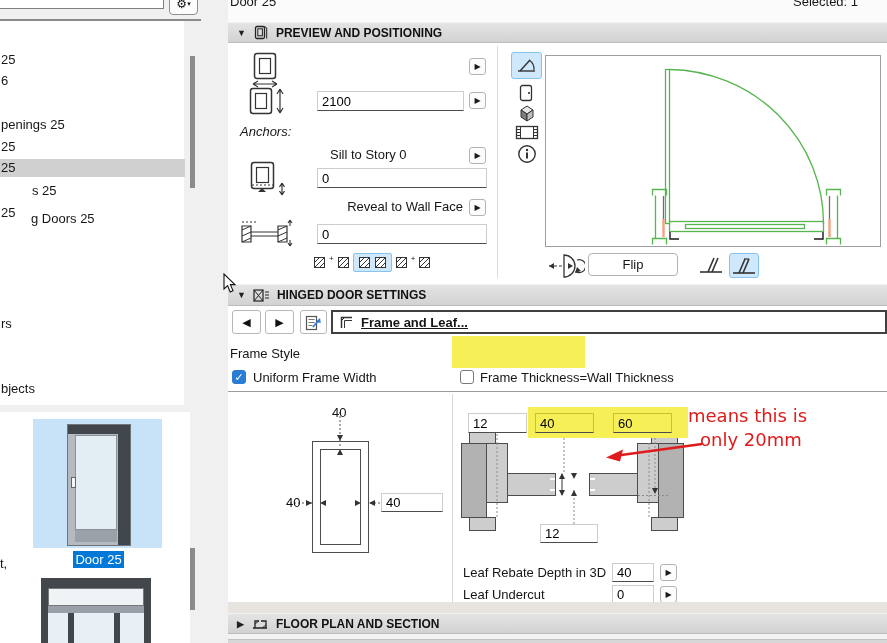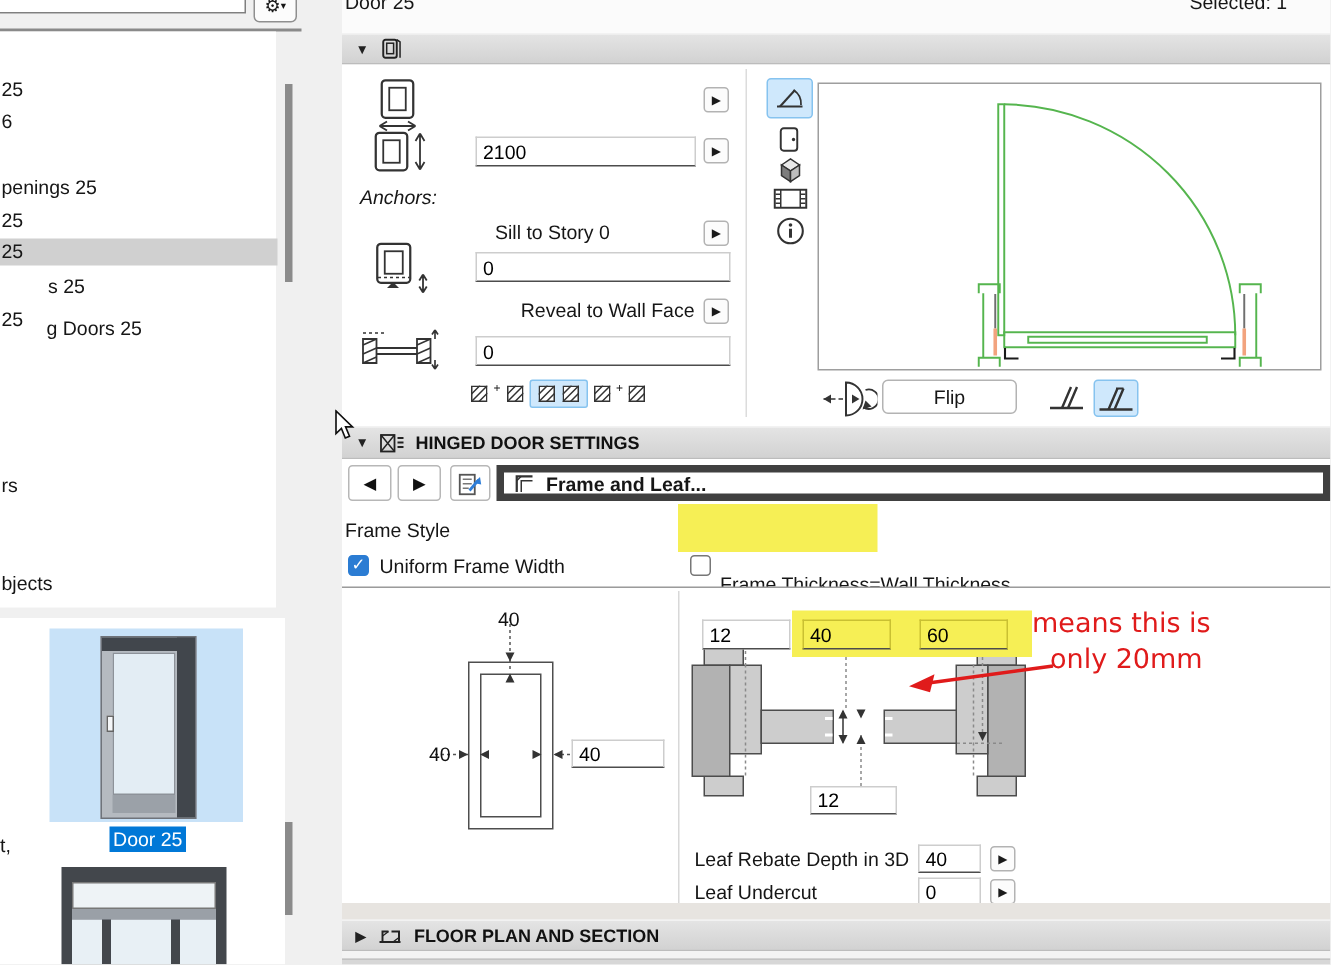--- a/index.html
+++ b/index.html
@@ -94,20 +94,21 @@
 
   <div class="hdrbar" style="top:22px;">
     <span class="tri">▼</span>
     <span>
       <svg width="16" height="15">
           <rect x="2.5" y="1.5" width="9" height="12" rx="1.5" fill="none" stroke="#222" stroke-width="1.3"></rect>
           <rect x="4.8" y="3.8" width="4.6" height="7" fill="none" stroke="#222" stroke-width="1"></rect>
           <path d="M11.5,1.5 l2.2,1.4 v10.6" fill="none" stroke="#222" stroke-width="1"></path>
         </svg>
     </span>
+    <span>PREVIEW AND POSITIONING</span>
   </div>
 
   <div class="abs white" style="left:228px;top:43px;width:659px;height:241px;"></div>
   <div class="abs" style="left:497px;top:46px;width:1px;height:232px;background:#dcdcdc;"></div>
 
   <span class="abs" style="left:247px;top:52px;">
     <svg width="38" height="36">
         <rect x="7.5" y="1.5" width="21" height="25" rx="2.5" fill="none" stroke="#333" stroke-width="1.5"></rect>
         <rect x="12.5" y="6.5" width="11" height="15" fill="none" stroke="#333" stroke-width="1.2"></rect>
         <path d="M6,32 H30 M6,32 l5,-3 M6,32 l5,3 M30,32 l-5,-3 M30,32 l-5,3" fill="none" stroke="#333" stroke-width="1.2"></path>
@@ -319,38 +320,38 @@
   <div class="navbtn" style="left:300px;top:310px;width:27px;">
     <span>
         <svg width="17" height="17">
           <rect x="1.5" y="2.5" width="10" height="13" fill="#fff" stroke="#555" stroke-width="1.2"></rect>
           <path d="M3.5,5.5 h6 M3.5,8.5 h6 M3.5,11.5 h4" stroke="#777" stroke-width="1"></path>
           <path d="M8,13 L14,6" stroke="#2f7ed8" stroke-width="1.8"></path>
           <polygon points="15,4 15.8,9 10.8,8" fill="#2f7ed8"></polygon>
         </svg>
       </span>
   </div>
-  <div class="abs" style="left:331px;top:310px;width:556px;height:24px;background:#fff;border:5px solid #404040;box-sizing:border-box;display:flex;align-items:center;gap:7px;padding-left:6px;">
+  <div class="abs" style="left:331px;top:310px;width:556px;height:24px;background:#fff;border:2px solid #404040;box-sizing:border-box;display:flex;align-items:center;gap:7px;padding-left:6px;text-decoration:underline;">
     <span>
         <svg width="15" height="13">
           <path d="M2.5,12 V1.5 H13" fill="none" stroke="#333" stroke-width="1.5"></path>
           <path d="M5.5,12 V4.5 H13" fill="none" stroke="#333" stroke-width="1"></path>
           <path d="M2.5,4.5 L5.5,1.5" stroke="#333" stroke-width="1"></path>
         </svg>
       </span>
     <span style="font-weight:700;">Frame and Leaf...</span>
   </div>
 
   <div class="lbl" style="left:230px;top:346px;">Frame Style</div>
   <div class="abs" style="left:452px;top:336px;width:133px;height:32px;background:var(--highlight_yellow);"></div>
 
   <div class="cb on" style="left:232px;top:370px;">✓</div>
   <div class="lbl" style="left:253px;top:370px;">Uniform Frame Width</div>
   <div class="cb off" style="left:460px;top:370px;"></div>
-  <div class="lbl" style="left:480px;top:382px;">Frame Thickness=Wall Thickness</div>
+  <div class="lbl" style="left:480px;top:370px;">Frame Thickness=Wall Thickness</div>
 
   <div class="abs" style="left:228px;top:391px;width:659px;height:1px;background:#9b9b9b;"></div>
   <div class="abs white" style="left:228px;top:392px;width:659px;height:210px;"></div>
   <div class="abs" style="left:452px;top:394px;width:1px;height:211px;background:#d8d8d8;"></div>
 
   <div class="abs" style="left:312px;top:441px;width:57px;height:112px;border:1px solid #4e4e4e;box-sizing:border-box;"></div>
   <div class="abs" style="left:320px;top:449px;width:41px;height:96px;border:1px solid #4e4e4e;box-sizing:border-box;"></div>
   <span class="abs" style="left:280px;top:402px;">
     <svg width="170" height="158">
       <g stroke="#555" stroke-width="1" stroke-dasharray="2,2" fill="none">

